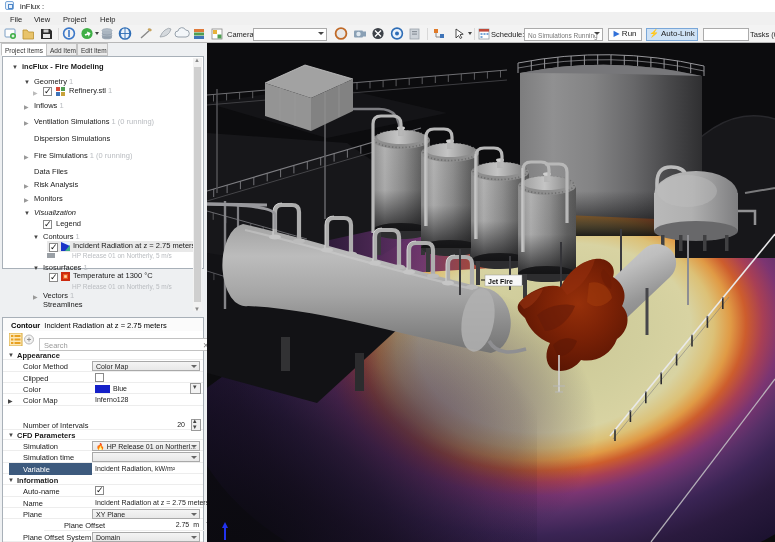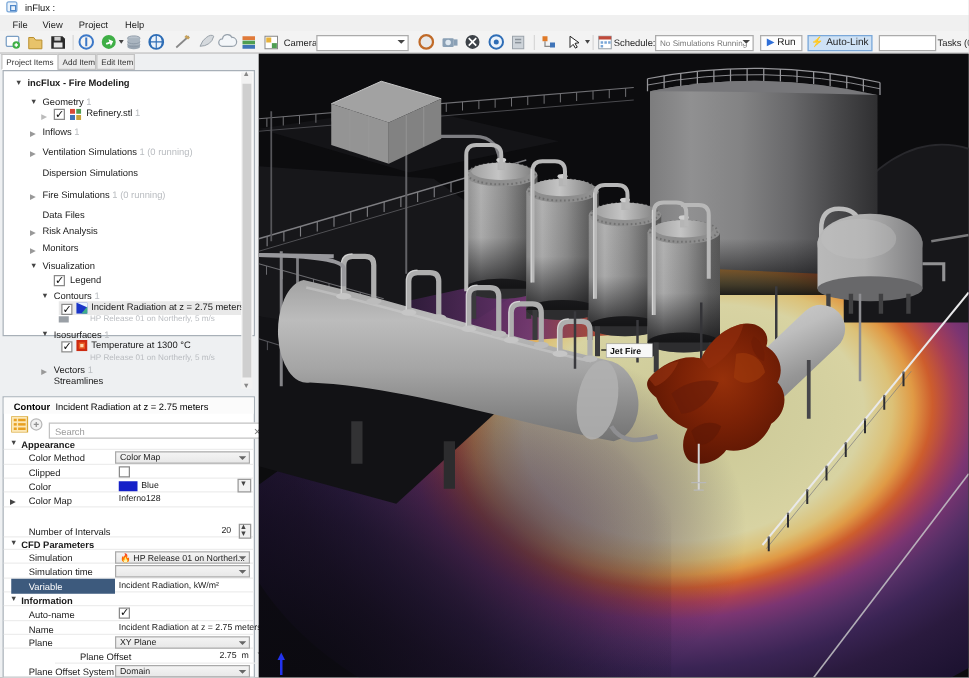--- a/index.html
+++ b/index.html
@@ -175,21 +175,21 @@
         <div class="trow" style="left:31px;top:60px;">Ventilation Simulations <span class="gray">1 (0 running)</span></div>
       <div class="trow" style="left:31px;top:77px;">Dispersion Simulations</div>
       <span class="exp" style="left:21px;top:96px;color:#999;">▶</span>
         <div class="trow" style="left:31px;top:94px;">Fire Simulations <span class="gray">1 (0 running)</span></div>
       <div class="trow" style="left:31px;top:110px;">Data Files</div>
       <span class="exp" style="left:21px;top:125px;color:#999;">▶</span>
         <div class="trow" style="left:31px;top:123px;">Risk Analysis</div>
       <span class="exp" style="left:21px;top:139px;color:#999;">▶</span>
         <div class="trow" style="left:31px;top:137px;">Monitors</div>
       <span class="exp" style="left:21px;top:153px;">▼</span>
-        <div class="trow" style="left:31px;top:151px;">Visualization</div>
+        <div class="trow" style="left:31px;top:151px;font-style:italic;">Visualization</div>
       <div class="cb on" style="left:40px;top:163px;"></div>
         <div class="trow" style="left:53px;top:162px;">Legend</div>
       <span class="exp" style="left:30px;top:177px;">▼</span>
         <div class="trow" style="left:40px;top:175px;">Contours <span class="gray">1</span></div>
       <div class="abs" style="left:44px;top:184px;width:146px;height:11px;background:#e9e9e9;"></div>
       <div class="cb on" style="left:46px;top:186px;"></div>
       <svg class="abs" style="left:58px;top:185px" width="9" height="9">
           <rect width="9" height="9" fill="#1a35c8"></rect>
           <path d="M0 0 h9 v4 z" fill="#e8f4ff"></path>
           <path d="M9 3 v6 h-5 z" fill="#3fae8a"></path>

